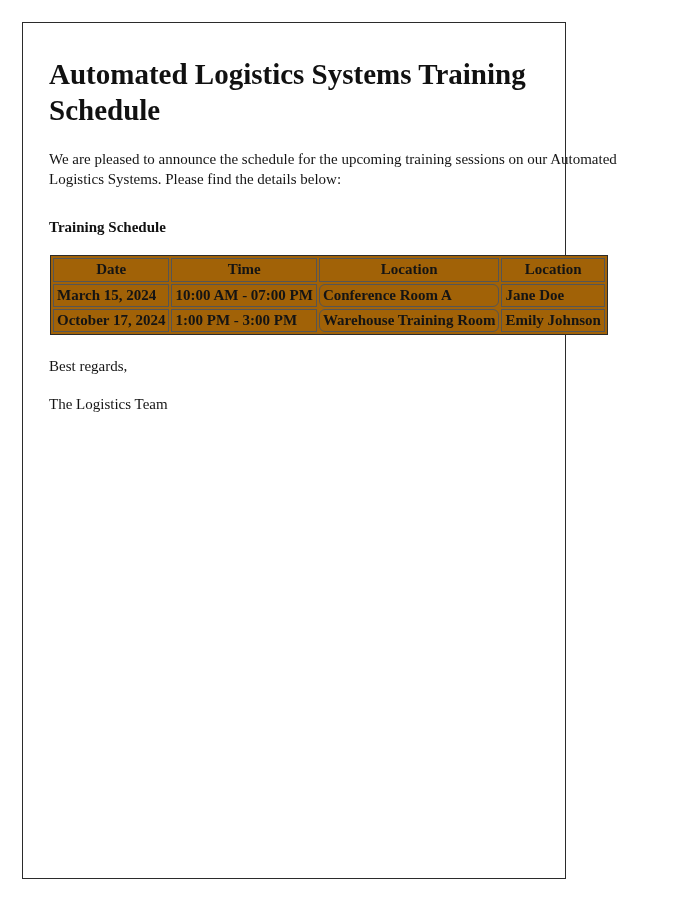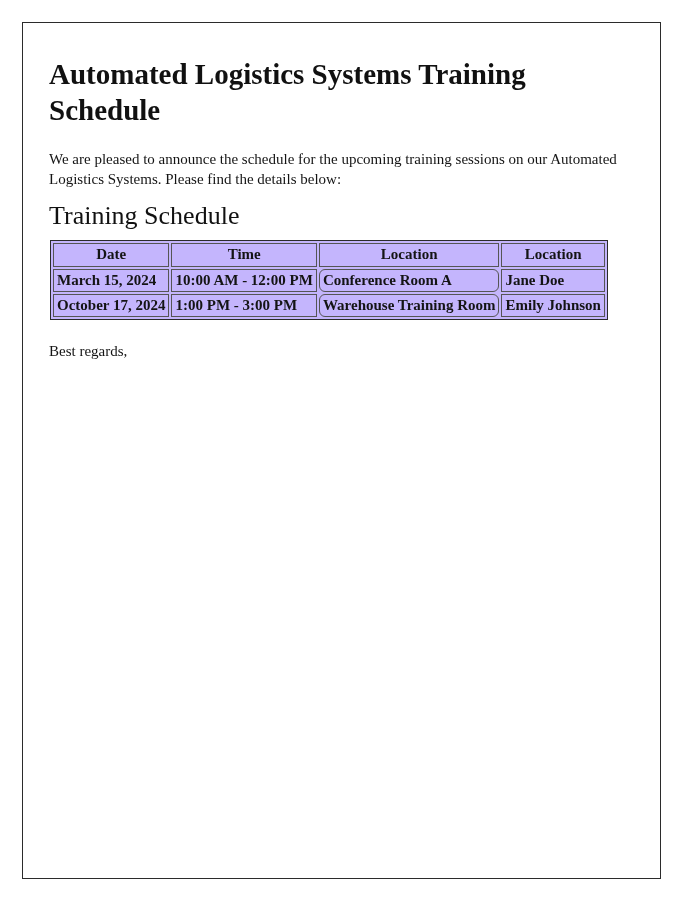--- a/index.html
+++ b/index.html
@@ -12,21 +12,21 @@
     height: 900px;
     font-family: "Liberation Serif", "DejaVu Serif", serif;
     color: #141414;
     overflow: hidden;
   }
 
   #page {
     position: absolute;
     left: 22px;
     top: 22px;
-    width: 639px;
+    width: 544px;
     height: 857px;
     border: 1px solid #2b2b2b;
     box-sizing: border-box;
     background: #ffffff;
   }
 
   #content {
     position: absolute;
     left: 26px;
     top: 20px;
@@ -47,33 +47,33 @@
     line-height: 1.30;
     margin: 22px 0 0 0;
     color: #141414;
   }
 
   .para.tight {
     margin-top: 19px;
   }
 
   .section-title {
-    font-size: 26px;
-    font-weight: normal;
-    margin: 12px 0 0 0;
+    font-size: 15px;
+    font-weight: bold;
+    margin: 30px 0 0 0;
     color: #111111;
   }
 
   table.schedule {
     border-collapse: separate;
     border-spacing: 2px;
     border: 1px solid #2b2b2b;
-    margin-top: 9px;
+    margin-top: 19px;
     margin-left: 1px;
-    background: #c4b5fd;
+    background: #a16207;
   }
 
   table.schedule th,
   table.schedule td {
     border: 1px solid #555555;
     font-size: 15px;
     line-height: 1.08;
     padding: 2px 3px 3px 3px;
     white-space: nowrap;
     color: #141414;
@@ -114,31 +114,32 @@
         <tr>
           <th>Date</th>
           <th>Time</th>
           <th>Location</th>
           <th>Location</th>
         </tr>
       </thead>
       <tbody>
         <tr>
           <td class="col-date">March 15, 2024</td>
-          <td class="col-time">10:00 AM - 12:00 PM</td>
+          <td class="col-time">10:00 AM - 07:00 PM</td>
           <td class="col-loc">Conference Room A</td>
           <td class="col-train">Jane Doe</td>
         </tr>
         <tr>
           <td class="col-date">October 17, 2024</td>
           <td class="col-time">1:00 PM - 3:00 PM</td>
           <td class="col-loc">Warehouse Training Room</td>
           <td class="col-train">Emily Johnson</td>
         </tr>
       </tbody>
     </table>
 
 
     <p class="para">Best regards,</p>
 
+    <p class="para tight">The Logistics Team</p>
 
   </div>
 </div>
 
 </body></html>

